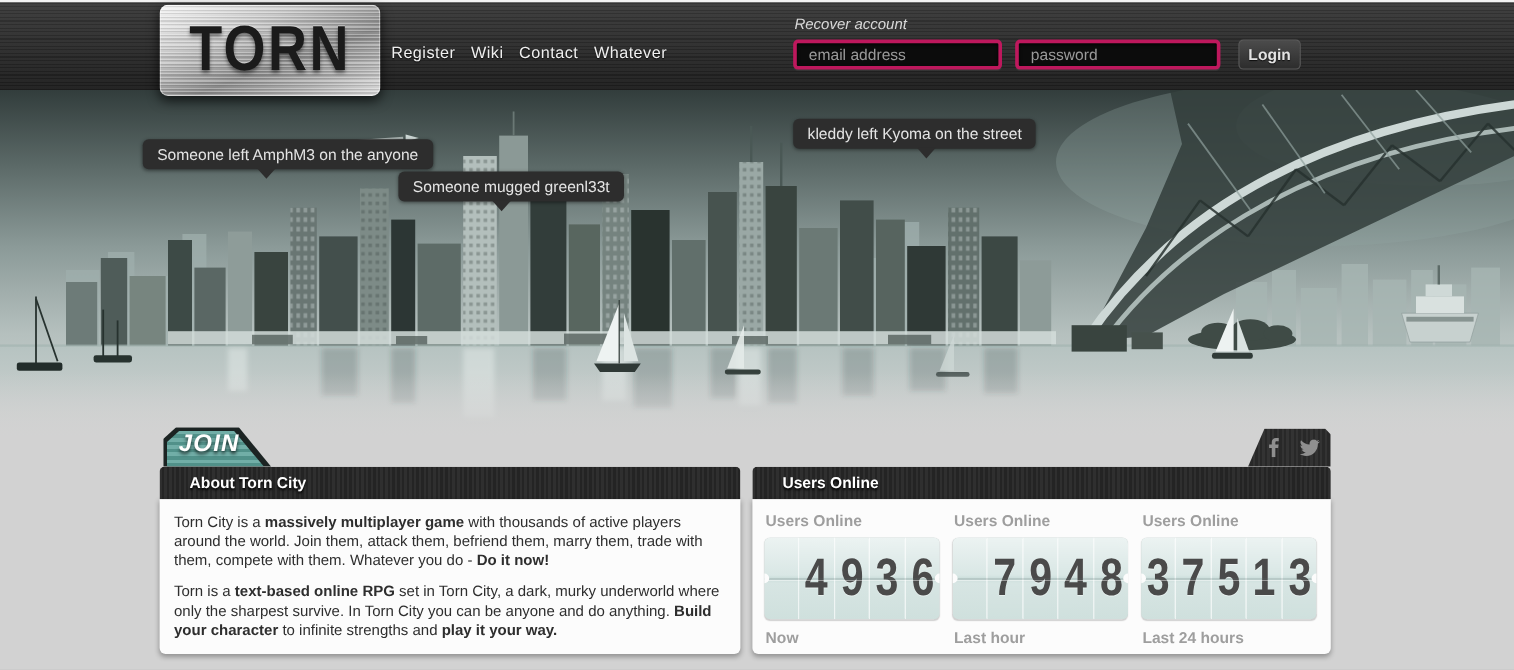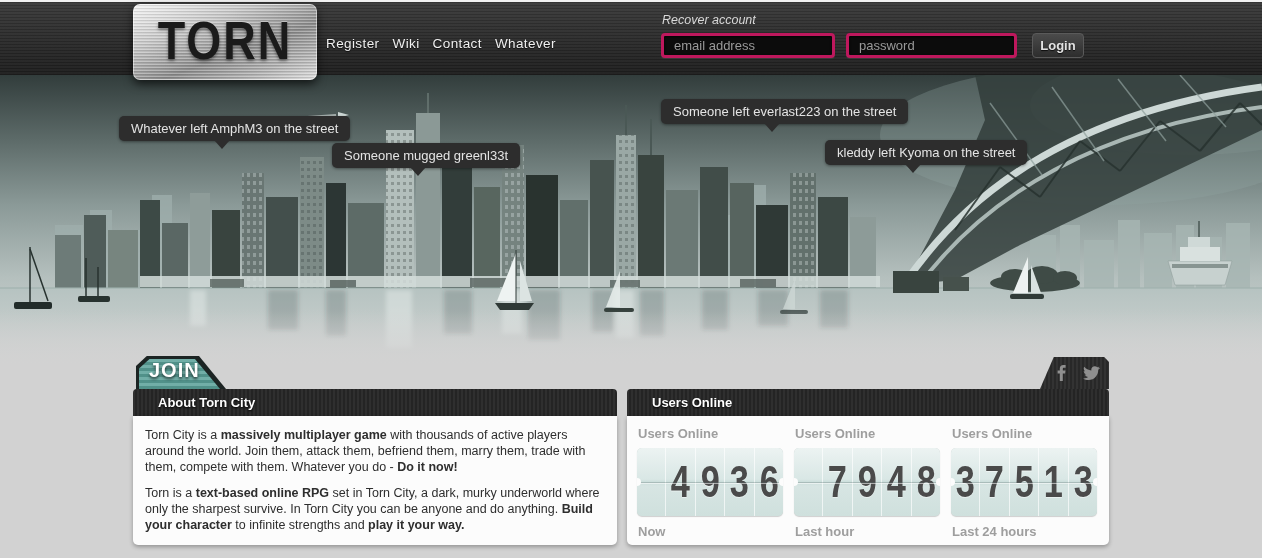--- a/index.html
+++ b/index.html
@@ -42,21 +42,21 @@
     padding:5px 12px;border-radius:5px;white-space:nowrap;box-shadow:0 1px 3px rgba(0,0,0,.4);}
   .bubble::after{content:'';position:absolute;bottom:-8px;left:var(--p,90px);
     border:8px solid transparent;border-top:9px solid #2d2d2d;border-bottom:0;}
   .bubble:nth-child(1){left:119px;top:41px;--p:95px;}
   .bubble:nth-child(2){left:332px;top:68px;--p:78px;}
   .bubble:nth-child(3){left:661px;top:24px;--p:103px;}
   .bubble:nth-child(4){left:825px;top:65px;--p:80px;}
 
   
   #join-tab{position:absolute;left:136px;top:356px;width:90px;height:33px;z-index:4;cursor:pointer;
-    background:#1c2423;clip-path:polygon(0% 30%,12% 0%,70% 0%,100% 100%,0% 100%);}
+    background:#1c2423;clip-path:polygon(0% 30%,12% 0%,70% 0%,100% 100%,0% 100%);font-style:italic;}
   #join-tab .inner{position:absolute;left:3px;top:3px;right:6px;bottom:0;
     background:repeating-linear-gradient(180deg,#6db3aa 0 3px,#549max 0 0),#5aa199;
     background-image:repeating-linear-gradient(180deg,rgba(255,255,255,.14) 0 3px,rgba(0,0,0,.10) 3px 6px);
     background-color:#5aa199;clip-path:polygon(0% 32%,13% 0%,69% 0%,100% 100%,0% 100%);}
   #join-tab .label{position:absolute;left:13px;top:3px;font-size:20px;font-weight:bold;color:#fff;
     letter-spacing:1px;text-shadow:0 2px 3px rgba(0,0,0,.65);}
   #social-tab{position:absolute;left:1040px;top:357px;width:69px;height:32px;z-index:4;
     background:#2b2b2b;background-image:repeating-linear-gradient(90deg,rgba(255,255,255,.04) 0 2px,rgba(0,0,0,.08) 2px 4px);
     clip-path:polygon(20% 0%,93% 0%,100% 16%,100% 100%,0% 100%);
     display:flex;align-items:center;justify-content:center;gap:17px;padding-left:8px;}
@@ -304,23 +304,22 @@
           <line x1="98" y1="192" x2="98" y2="222"></line>
       </g>
       <rect x="14" y="227" width="38" height="7" rx="2" fill="#222c2a"></rect>
       <rect x="78" y="221" width="32" height="6" rx="2" fill="#27322f"></rect>
 
       <rect x="0" y="235" width="1262" height="55" fill="url(#fade)"></rect>
     </svg>
   </div>
 
   <div id="bubbles">
-      <div class="bubble">Whatever left AmphM3 on the street</div>
+      <div class="bubble">Someone left AmphM3 on the anyone</div>
       <div class="bubble">Someone mugged greenl33t</div>
-      <div class="bubble">Someone left everlast223 on the street</div>
       <div class="bubble">kleddy left Kyoma on the street</div>
     </div>
 
   <div id="join-tab">
     <div class="inner"></div>
     <div class="label">JOIN</div>
   </div>
 
   <div id="social-tab">
     <svg width="9" height="16" viewBox="0 0 9 16">

